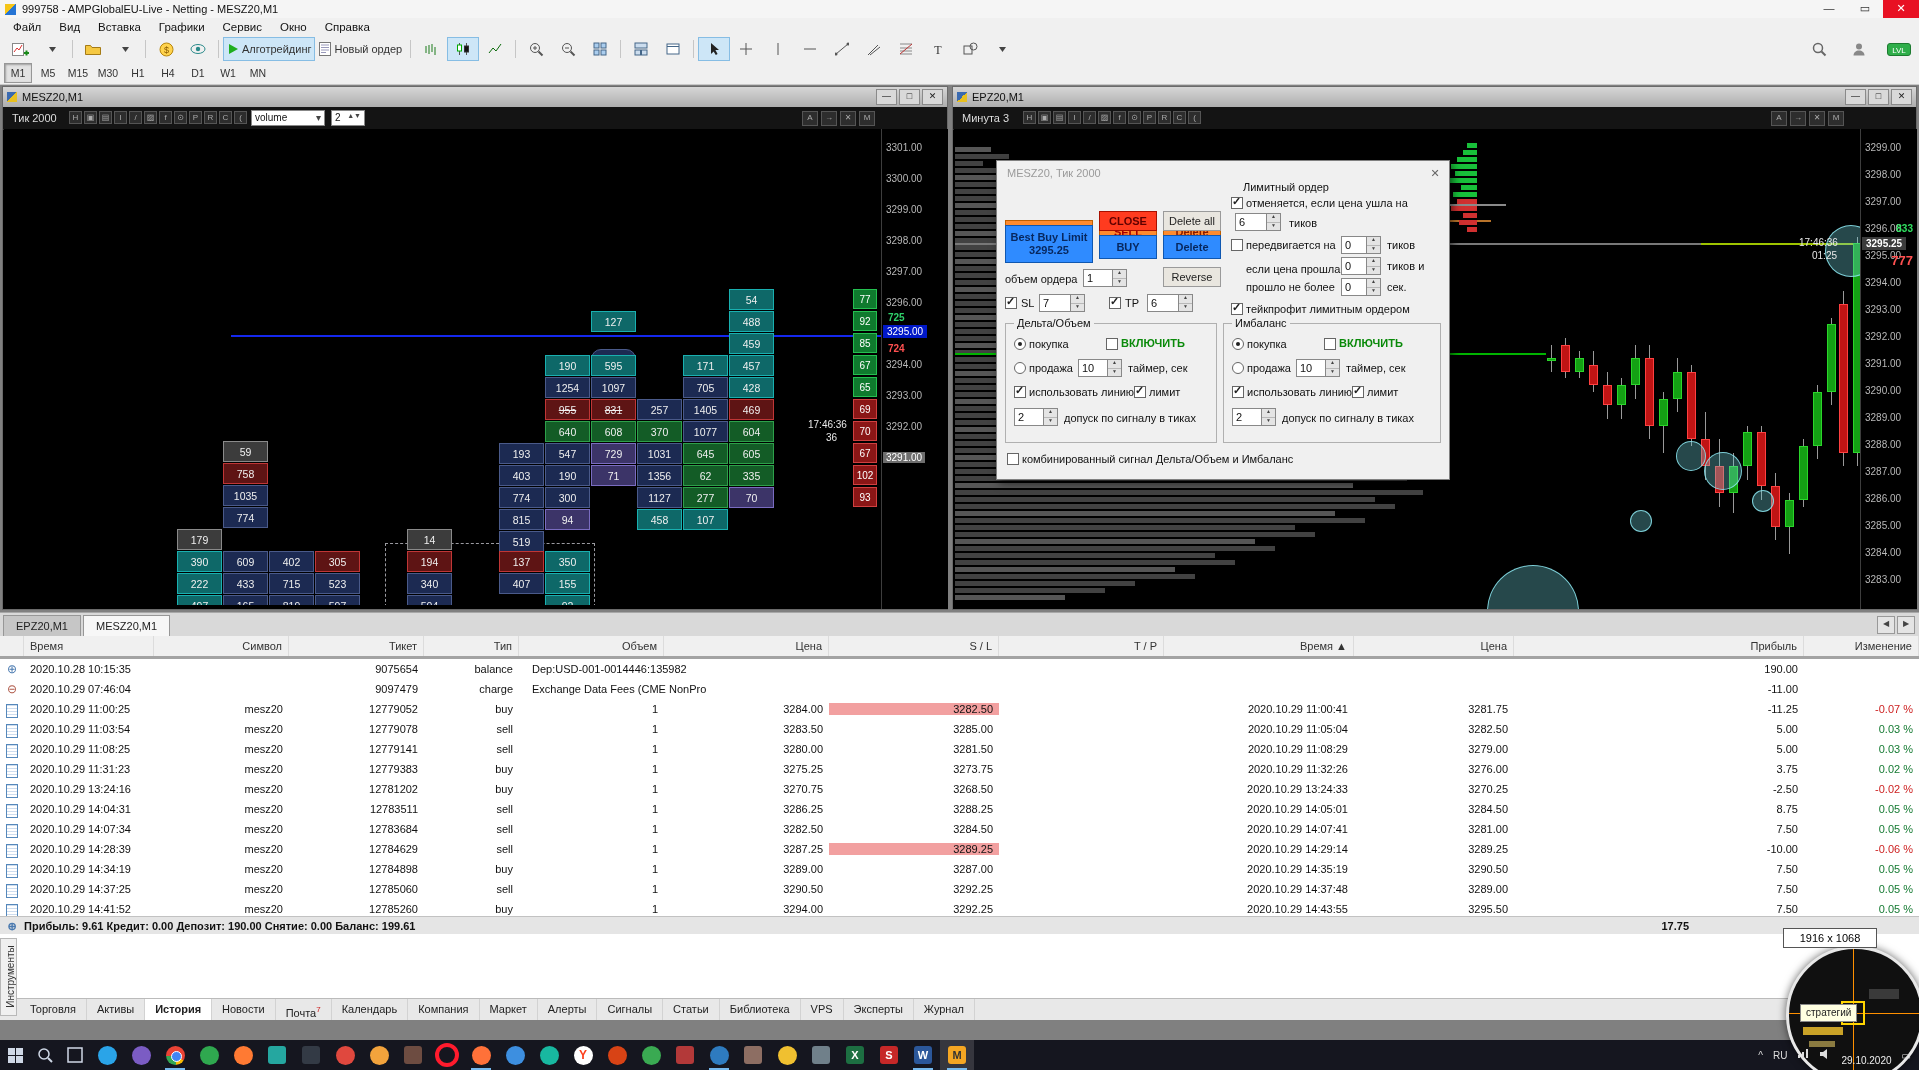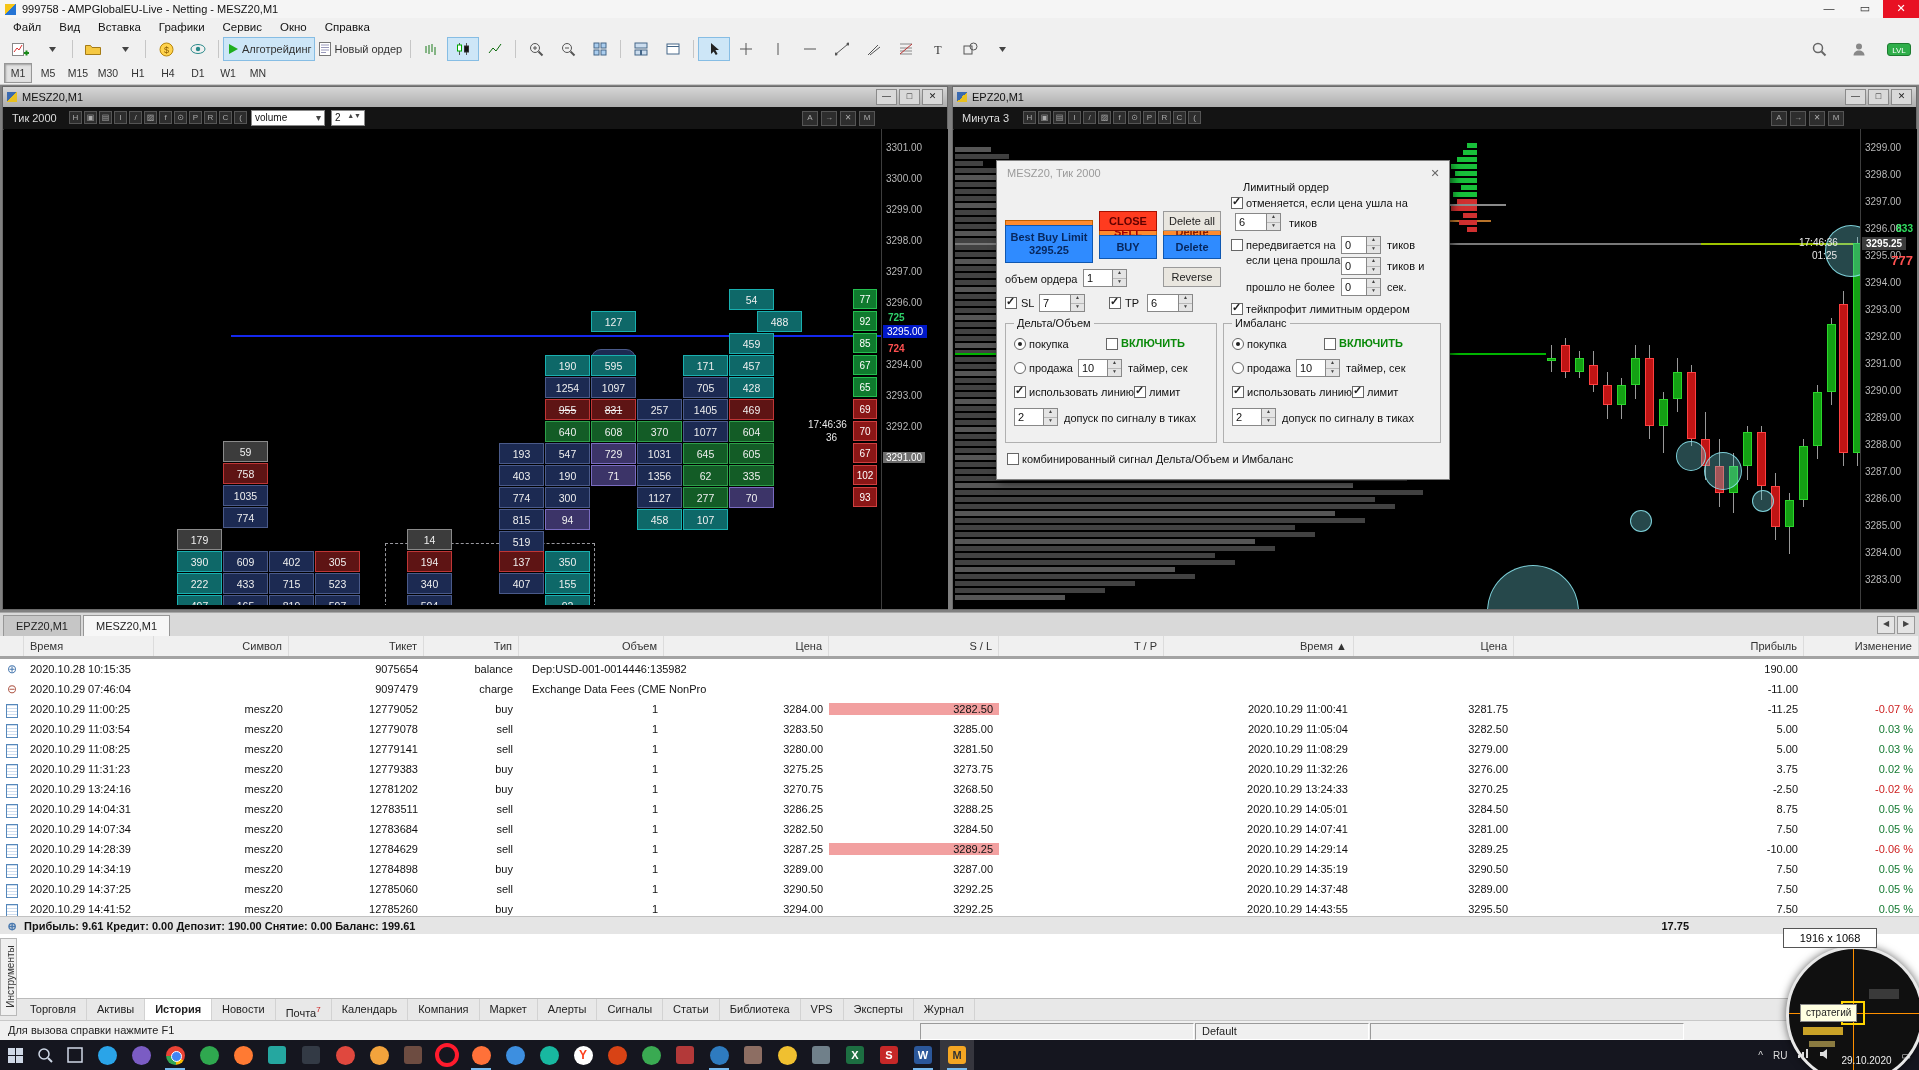--- a/index.html
+++ b/index.html
@@ -399,21 +399,21 @@
         <div class="mbtn" style="left: 171px;">⊙</div>
         <div class="mbtn" style="left: 186px;">P</div>
         <div class="mbtn" style="left: 201px;">R</div>
         <div class="mbtn" style="left: 216px;">C</div>
         <div class="mbtn" style="left: 231px;">(</div>
       </div>
     <div class="chartfield" id="lc-field" style="left:1px;top:42px;width:877px;height:476px;">
         <div class="chline" style="left: 227px; top: 206px; width: 650px; height: 2px; background: rgb(20, 40, 238);"></div>
         <div class="dashedbox" style="left: 381px; top: 414px; width: 208px; height: 62px;"></div>
         <div class="cluster cl-t" style="left: 725px; top: 160px;">54</div>
-        <div class="cluster cl-t" style="left: 725px; top: 182px; margin-left: 28px;">488</div>
+        <div class="cluster cl-t" style="left: 725px; top: 182px;">488</div>
         <div class="cluster cl-t" style="left: 725px; top: 204px;">459</div>
         <div class="cluster cl-t" style="left: 587px; top: 182px;">127</div>
         <div class="cluster cl-d" style="left: 587px; top: 220px; border-radius: 10px;">396</div>
         <div class="cluster cl-t" style="left: 587px; top: 226px;">595</div>
         <div class="cluster cl-t" style="left: 541px; top: 226px;">190</div>
         <div class="cluster cl-d" style="left: 541px; top: 248px;">1254</div>
         <div class="cluster cl-r strike" style="left: 541px; top: 270px;">955</div>
         <div class="cluster cl-g" style="left: 541px; top: 292px;">640</div>
         <div class="cluster cl-d" style="left: 587px; top: 248px;">1097</div>
         <div class="cluster cl-r strike" style="left: 587px; top: 270px;">831</div>
@@ -778,21 +778,21 @@
     <span class="cb" style="left:234px;top:78px;"></span>
     <div class="dlab" style="left:249px;top:78px;">передвигается на</div>
     <div class="spin" style="left:344px;top:75px;width:40px;">
         <div class="v">0</div>
         <div class="ud">
           <div>▲</div>
           <div>▼</div>
         </div>
       </div>
     <div class="dlab" style="left:390px;top:78px;">тиков</div>
-    <div class="dlab" style="left:249px;top:93px;">если цена прошла</div>
+    <div class="dlab" style="left:249px;top:102px;">если цена прошла</div>
     <div class="spin" style="left:344px;top:96px;width:40px;">
         <div class="v">0</div>
         <div class="ud">
           <div>▲</div>
           <div>▼</div>
         </div>
       </div>
     <div class="dlab" style="left:390px;top:99px;">тиков и</div>
     <div class="dlab" style="left:249px;top:120px;">прошло не более</div>
     <div class="spin" style="left:344px;top:117px;width:40px;">
@@ -1142,27 +1142,20 @@
       <div class="btab">Маркет</div>
       <div class="btab">Алерты</div>
       <div class="btab">Сигналы</div>
       <div class="btab">Статьи</div>
       <div class="btab">Библиотека</div>
       <div class="btab">VPS</div>
       <div class="btab">Эксперты</div>
       <div class="btab">Журнал</div>
     </div>
 
-  <div class="statusbar">
-    <div class="sb-help">Для вызова справки нажмите F1</div>
-    <div class="sb-box" style="left:920px;width:260px;"></div>
-    <div class="sb-box" style="left:1195px;width:160px;"><span>Default</span></div>
-    <div class="sb-box" style="left:1370px;width:300px;"></div>
-    <div class="sb-mem">4.0 Mb</div>
-  </div>
 
   <div class="taskbar" id="taskbar">
     <div class="tb-btn">
         <div class="winlogo">
           <div></div>
           <div></div>
           <div></div>
           <div></div>
         </div>
       </div>

